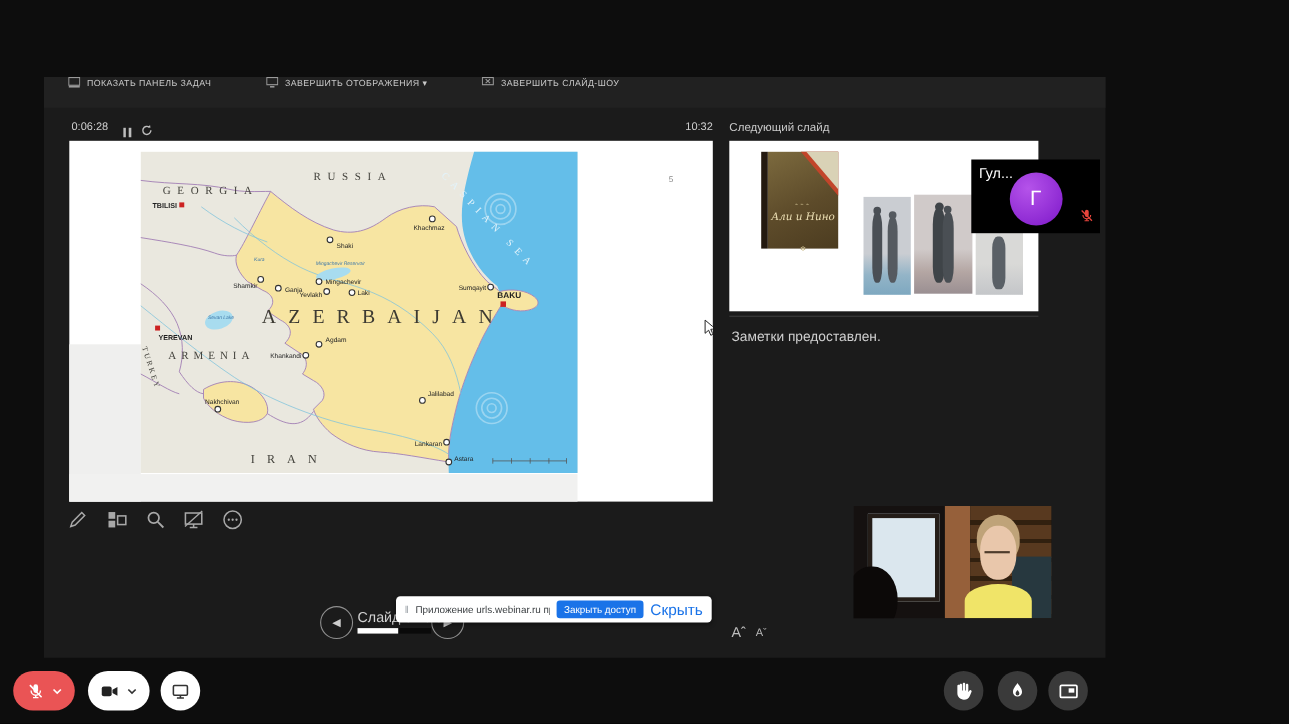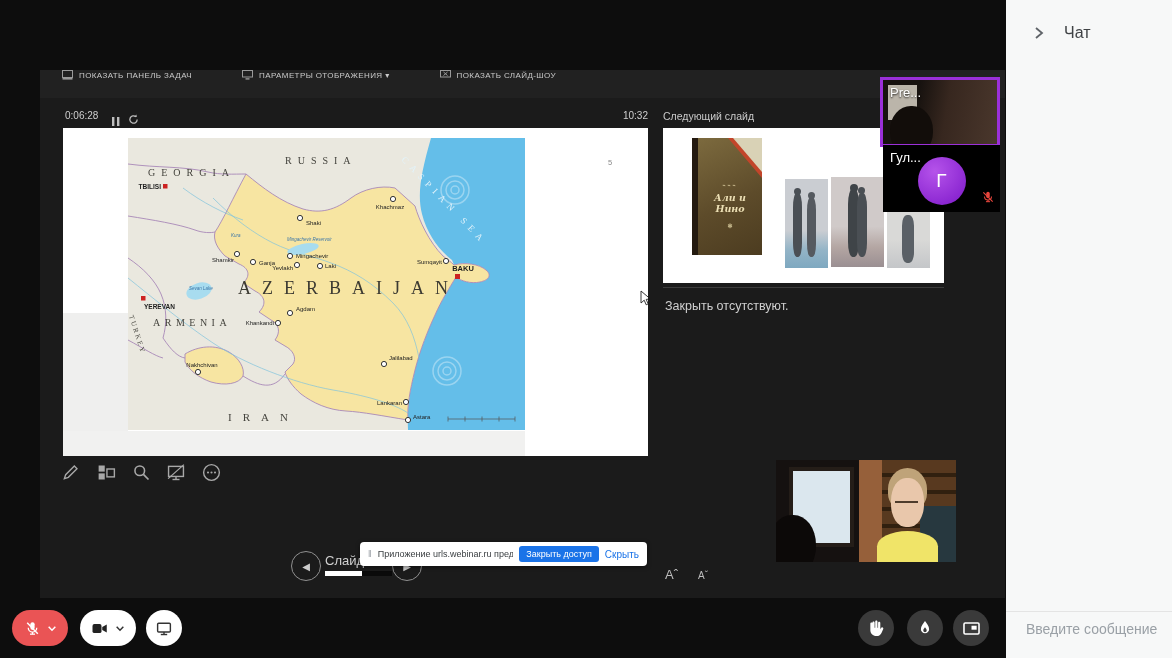--- a/index.html
+++ b/index.html
@@ -28,21 +28,21 @@
   .progress>div{height:100%;width:55%;background:#fff;}
 
   
   .nextlabel{color:#c9c9c9;font-size:10.5px;}
   .nextpanel{left:663px;top:128px;width:281px;height:155px;background:#fff;}
   .notesdivider{left:663px;top:287px;width:281px;height:1px;background:#3c3c3c;}
   .notes{color:#cfcfcf;font-size:12.5px;}
   .fontbtn{color:#bdbdbd;}
 
   
-  .book{left:29px;top:10px;width:70px;height:117px;background:linear-gradient(155deg,#7c6a3e,#5d4b2a 55%,#4c3c20);border-left:6px solid #241a10;box-sizing:border-box;font-weight:bold;}
+  .book{left:29px;top:10px;width:70px;height:88px;background:linear-gradient(155deg,#7c6a3e,#5d4b2a 55%,#4c3c20);border-left:6px solid #241a10;box-sizing:border-box;}
   .book .tri1{position:absolute;right:0;top:0;width:0;height:0;border-left:34px solid transparent;border-top:40px solid #c2452a;}
   .book .tri2{position:absolute;right:0;top:0;width:0;height:0;border-left:29px solid transparent;border-top:34px solid #d9d2b6;}
   .book .title{position:absolute;left:0;right:0;top:54px;text-align:center;color:#ecdfb4;font-family:"DejaVu Serif",serif;font-style:italic;font-size:9.5px;}
   .book .orn{position:absolute;left:0;right:0;top:44px;text-align:center;color:#cdbf92;font-size:5px;letter-spacing:2px;}
   .book .orn2{position:absolute;left:0;right:0;top:84px;text-align:center;color:#cdbf92;font-size:6px;}
 
   
   .photo{overflow:hidden;}
   .fig{position:absolute;border-radius:40%/22%;}
 
@@ -76,21 +76,21 @@
 
   
   .pill{height:36px;border-radius:18px;display:flex;align-items:center;justify-content:center;gap:6px;z-index:6;}
   .circlebtn{width:36px;height:36px;border-radius:50%;display:flex;align-items:center;justify-content:center;z-index:6;}
   .tooltip{left:12px;top:570px;height:26px;padding:0 12px;background:#2b2b2b;border-radius:4px;color:#f2f2f2;font-size:13px;display:flex;align-items:center;z-index:6;}
 
   
   .notif{left:360px;top:542px;width:287px;height:24px;background:#fff;border-radius:4px;box-shadow:0 1px 4px rgba(0,0,0,.5);display:flex;align-items:center;gap:6px;padding:0 8px;box-sizing:border-box;z-index:7;}
   .notif .msg{color:#3c4043;font-size:9px;white-space:nowrap;overflow:hidden;}
   .notif .btn{background:#1a73e8;color:#fff;font-size:9px;padding:3px 7px;border-radius:3px;white-space:nowrap;}
-  .notif .link{color:#1a73e8;font-size:10px;white-space:nowrap;}
+  .notif .link{color:#1a73e8;font-size:14px;white-space:nowrap;}
 
   
   .chat{left:1006px;top:0;width:166px;height:658px;background:#f7f8f8;}
   .chat .hdr{position:absolute;left:26px;top:24px;display:flex;align-items:center;gap:18px;color:#3f4245;font-size:16px;}
   .chat .divider{position:absolute;left:0;right:0;top:611px;height:1px;background:#e4e4e4;}
   .chat input{position:absolute;left:18px;top:620px;width:136px;border:none;background:transparent;outline:none;font-size:14px;color:#444;font-family:"Liberation Sans",sans-serif;}
   .chat input::placeholder{color:#9aa0a6;}
 
   svg text{font-family:"Liberation Sans",sans-serif;}
   svg text.serif{font-family:"Liberation Serif",serif;}
@@ -108,28 +108,28 @@
           <rect x="0.5" y="0.5" width="10" height="7" fill="none" stroke="#9a9a9a"></rect>
           <rect x="0.5" y="8" width="10" height="1.6" fill="#9a9a9a"></rect>
         </svg>
       <span>ПОКАЗАТЬ ПАНЕЛЬ ЗАДАЧ</span>
     </div>
     <div class="ptool">
       <svg width="11" height="10" viewBox="0 0 11 10">
           <rect x="0.5" y="0.5" width="10" height="6.5" fill="none" stroke="#9a9a9a"></rect>
           <rect x="3.5" y="8.2" width="4" height="1.4" fill="#9a9a9a"></rect>
         </svg>
-      <span>ПАРАМЕТРЫ ОТОБРАЖЕНИЯ ▾</span>
+      <span>ЗАВЕРШИТЬ ОТОБРАЖЕНИЯ ▾</span>
     </div>
     <div class="ptool">
       <svg width="11" height="10" viewBox="0 0 11 10">
           <rect x="0.5" y="0.5" width="10" height="6.5" fill="none" stroke="#9a9a9a"></rect>
           <path d="M3.5 2l4 3.5M7.5 2l-4 3.5" stroke="#9a9a9a" stroke-width="1"></path>
         </svg>
-      <span>ПОКАЗАТЬ СЛАЙД-ШОУ</span>
+      <span>ЗАВЕРШИТЬ СЛАЙД-ШОУ</span>
     </div>
   </div>
 
   <div class="abs timer-row" style="left:65px;top:110px;">0:06:28</div>
   <div class="abs" style="left:112px;top:112px;">
     <svg width="8" height="9" viewBox="0 0 8 9">
         <rect x="0" y="0" width="2.4" height="9" fill="#bdbdbd"></rect>
         <rect x="5" y="0" width="2.4" height="9" fill="#bdbdbd"></rect>
       </svg>
   </div>
@@ -316,23 +316,23 @@
       <div class="fig" style="left:26px;top:16px;width:10px;height:64px;background:#4a4f54;"></div>
       <div class="fig" style="left:19px;top:7px;width:8px;height:8px;border-radius:50%;background:#3f4448;"></div>
       <div class="fig" style="left:27px;top:10px;width:7px;height:7px;border-radius:50%;background:#4a4f54;"></div>
     </div>
     <div class="abs photo" style="left:224px;top:83px;width:43px;height:57px;background:linear-gradient(#d9d9d7 50%,#c4c6c9);">
       <div class="fig" style="left:15px;top:4px;width:12px;height:48px;background:#5a6066;"></div>
     </div>
   </div>
 
   <div class="abs notesdivider"></div>
-  <div class="abs notes" style="left:665px;top:299px;">Закрыть отсутствуют.</div>
+  <div class="abs notes" style="left:665px;top:299px;">Заметки предоставлен.</div>
   <div class="abs fontbtn" style="left:665px;top:567px;font-size:13px;">Aˆ</div>
-  <div class="abs fontbtn" style="left:687px;top:570px;font-size:10px;margin-left:11px;">Aˇ</div>
+  <div class="abs fontbtn" style="left:687px;top:570px;font-size:10px;">Aˇ</div>
 
   <div class="abs" style="left:776px;top:460px;width:180px;height:102px;overflow:hidden;">
     <div class="scene-self">
       <div class="screen"></div>
         <div class="pillar"></div>
         <div class="head"></div>
       <div class="right"></div>
         <div class="chair2"></div>
       <div class="hair2"></div>
         <div class="face2"></div>
@@ -342,27 +342,20 @@
   </div>
 
   <div class="abs notif">
     <span style="color:#9aa0a6;font-size:9px;">‖</span>
     <span class="msg">Приложение urls.webinar.ru предоставлен доступ к вашему экрану.</span>
     <span class="btn">Закрыть доступ</span>
     <span class="link">Скрыть</span>
   </div>
 
 
-  <div class="abs tile" style="left:883px;top:77px;height:64px;border:3px solid #9b30d9;width:114px;box-sizing:content-box;left:880px;">
-    <div class="scene-pre">
-      <div class="screen"></div>
-        <div class="head"></div>
-    </div>
-    <span class="pname">Pre...</span>
-  </div>
 
   <div class="abs tile" style="left:883px;top:145px;">
     <div class="avatar">Г</div>
     <span class="pname">Гул...</span>
     <span class="micoff">
       <svg width="14" height="14" viewBox="0 0 24 24">
           <rect x="9" y="3" width="6" height="11" rx="3" fill="#e8453c"></rect>
           <path d="M6 11a6 6 0 0 0 12 0" fill="none" stroke="#e8453c" stroke-width="1.8"></path>
           <line x1="12" y1="17" x2="12" y2="20" stroke="#e8453c" stroke-width="1.8"></line>
           <line x1="8.5" y1="20" x2="15.5" y2="20" stroke="#e8453c" stroke-width="1.8"></line>
@@ -412,26 +405,14 @@
         <path d="M12 11c-1.5 2-2.3 3-2.3 4.3a2.3 2.3 0 0 0 4.6 0C14.3 14 13.5 13 12 11z" fill="#3a3a3a"></path>
       </svg>
   </div>
   <div class="abs circlebtn" style="left:953px;top:610px;background:#3a3a3a;">
     <svg width="19" height="17" viewBox="0 0 24 20">
         <rect x="2.5" y="3" width="19" height="14" rx="1.5" fill="none" stroke="#fff" stroke-width="2"></rect>
         <rect x="12" y="6.5" width="6.5" height="5" fill="#fff"></rect>
       </svg>
   </div>
 
-  <div class="abs chat">
-    <div class="hdr">
-      <span style="display:flex;">
-        <svg width="14" height="14" viewBox="0 0 14 14">
-            <polyline points="4,2 10,7 4,12" fill="none" stroke="#5f6368" stroke-width="1.8"></polyline>
-          </svg>
-      </span>
-      <span>Чат</span>
-    </div>
-    <div class="divider"></div>
-    <input type="text" placeholder="Введите сообщение" style="">
-  </div>
 
 </div>
 
 </body></html>

